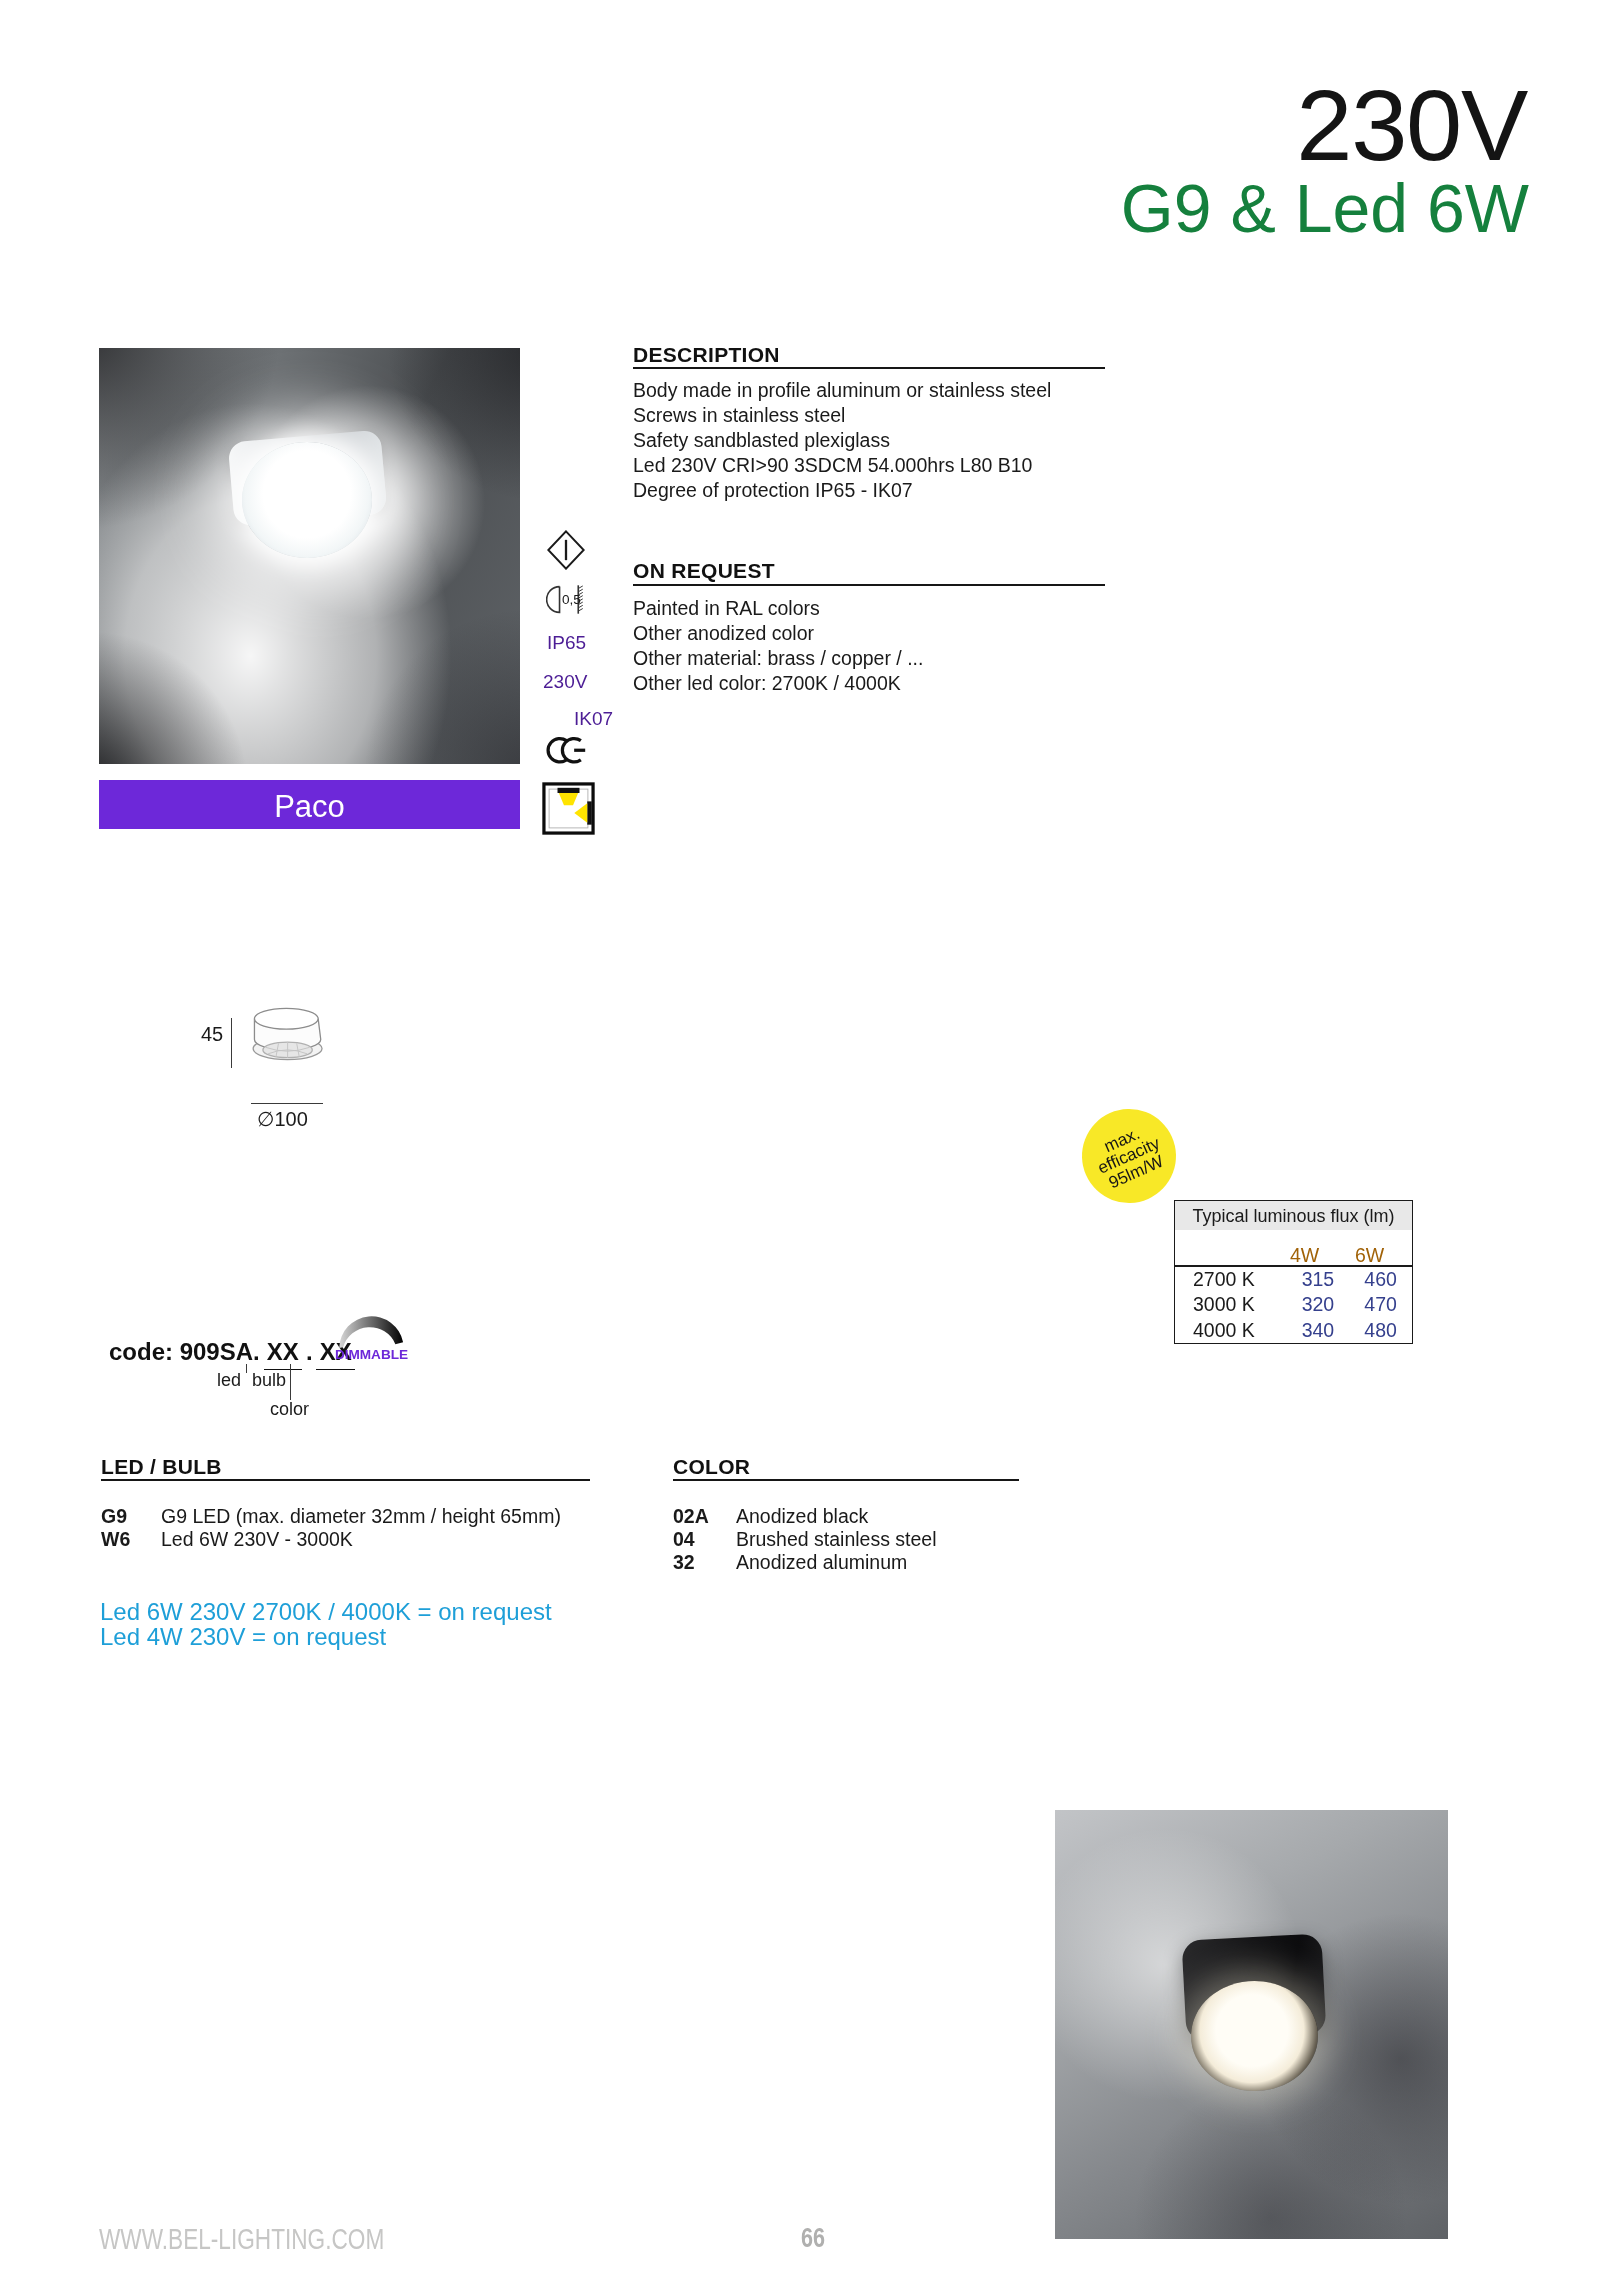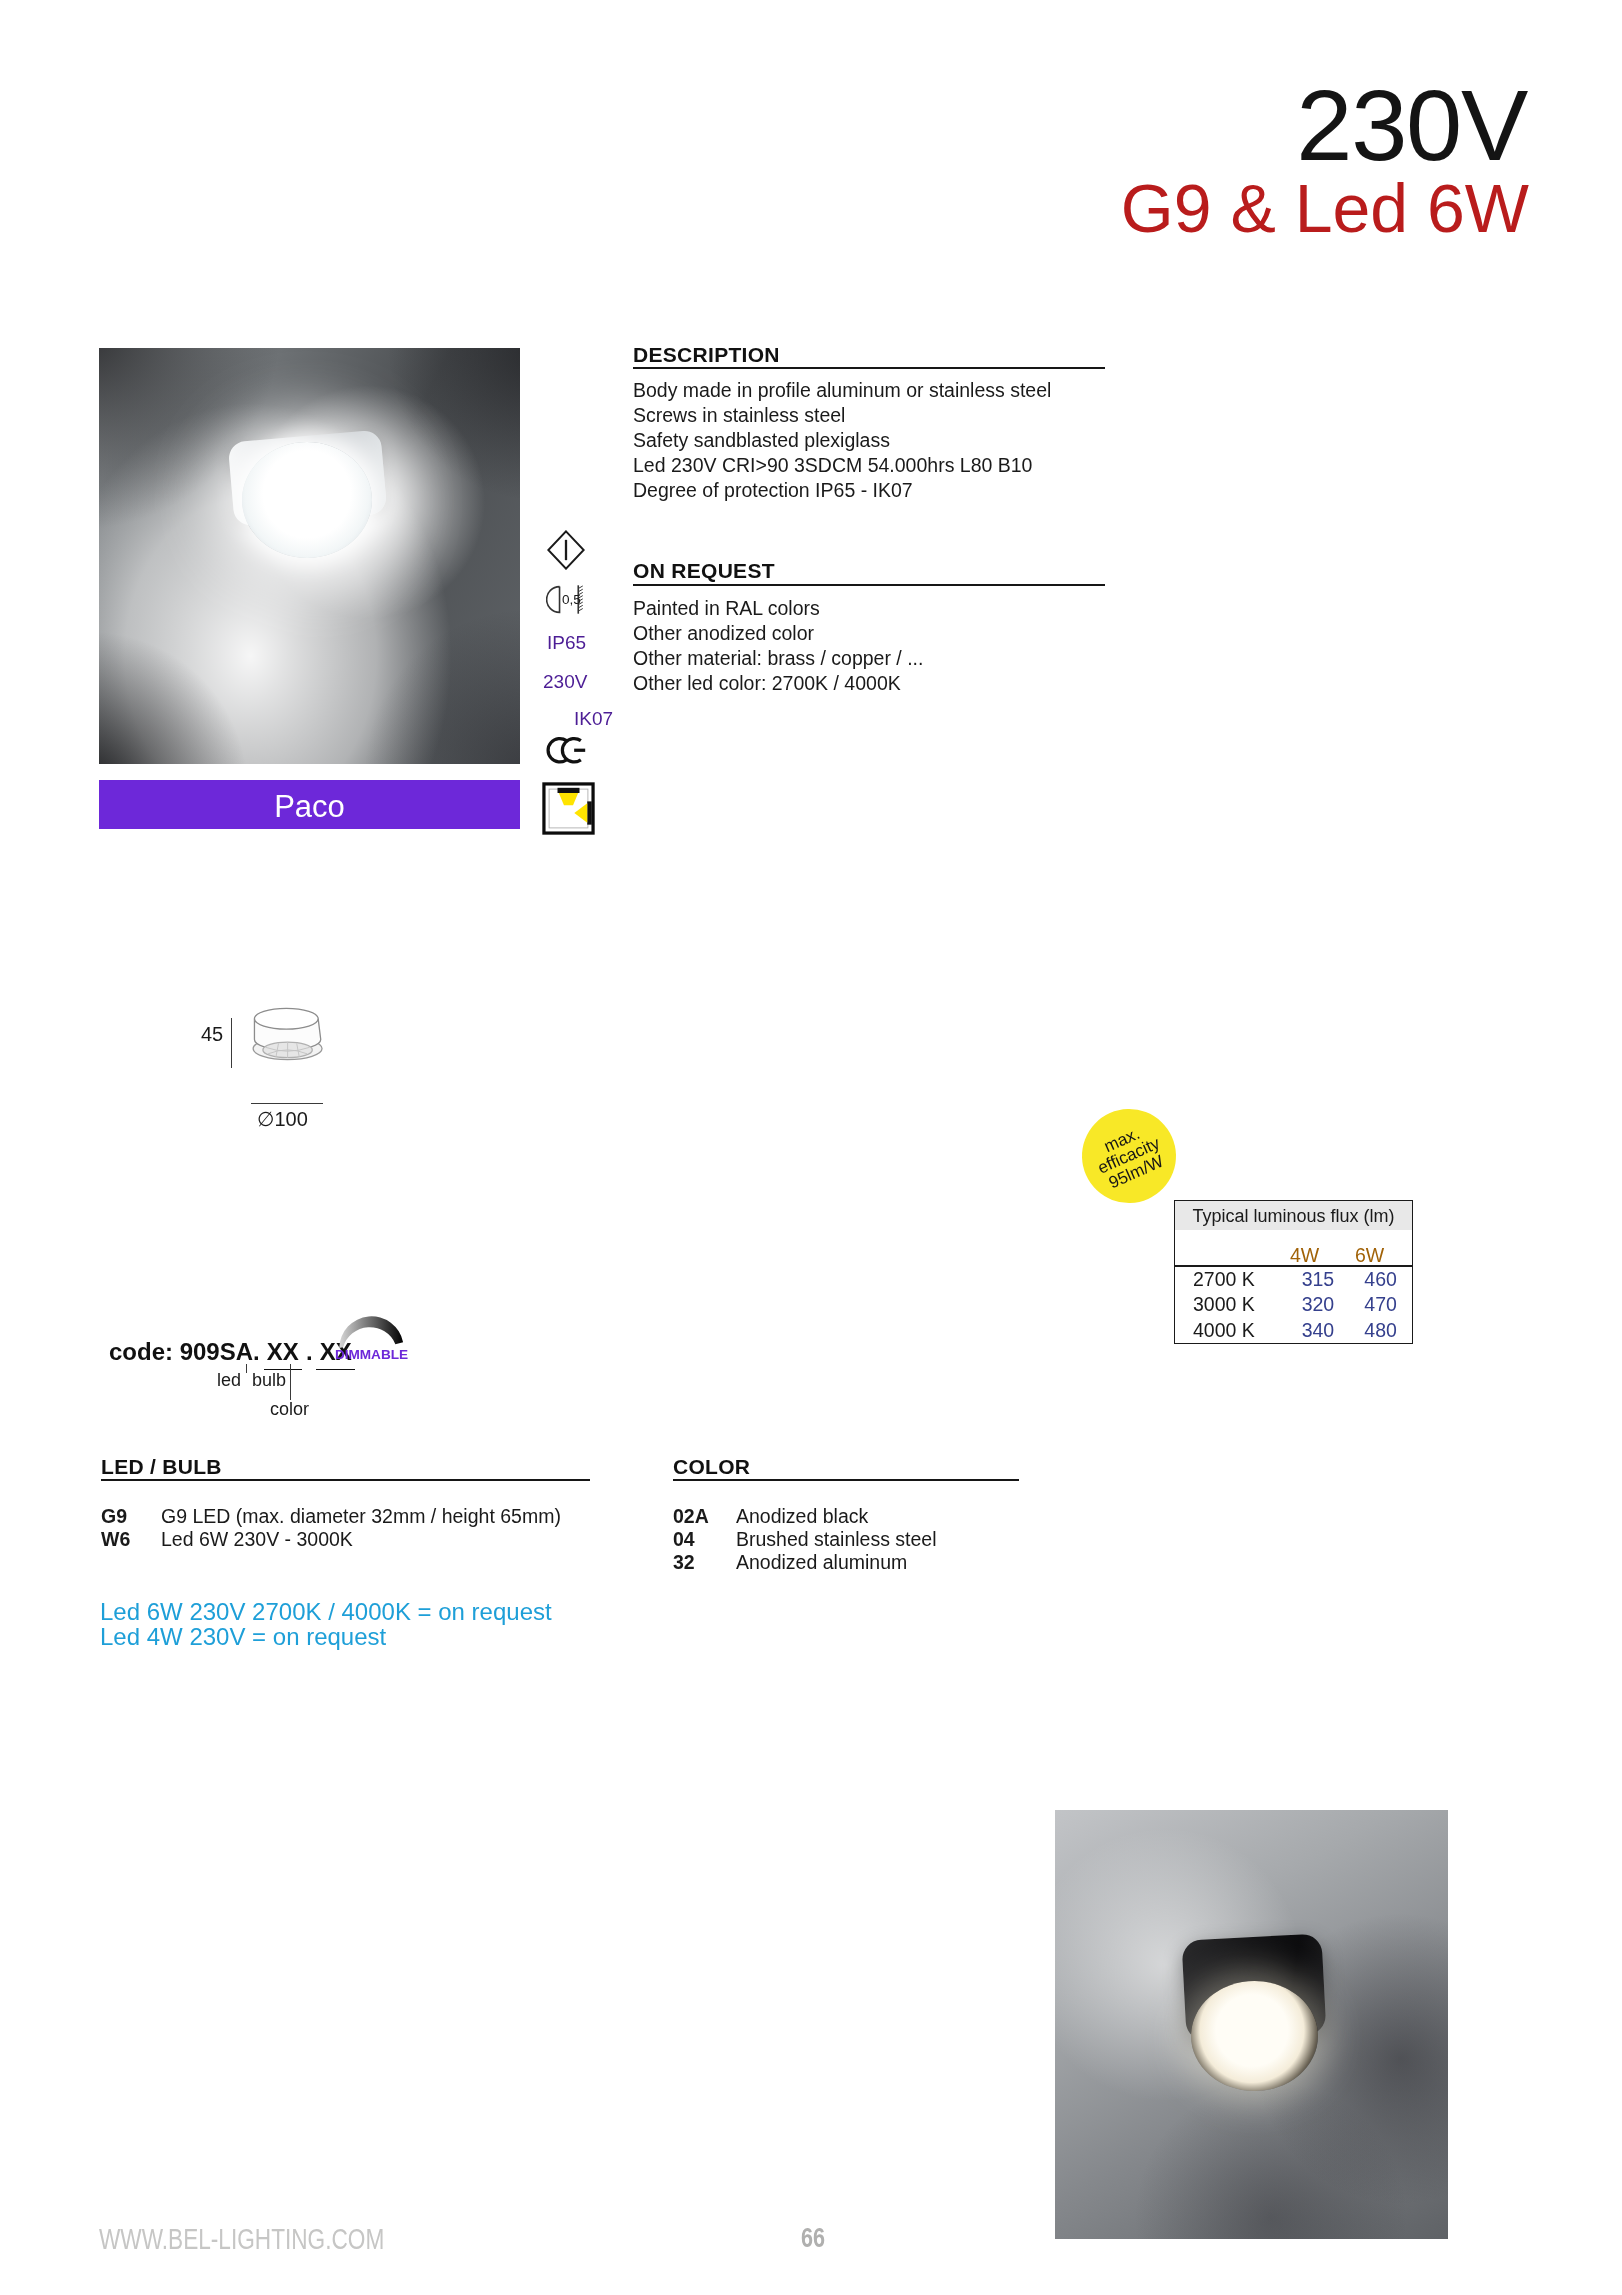--- a/index.html
+++ b/index.html
@@ -3,21 +3,21 @@
 <meta charset="utf-8">
 <style>
   html,body{margin:0;padding:0;background:#fff;}
   .page{position:relative;width:1623px;height:2295px;background:#ffffff;overflow:hidden;
         font-family:"Liberation Sans", sans-serif;color:#1a1a1a;}
   .abs{position:absolute;}
   .t{position:absolute;white-space:nowrap;}
 
   
   .title{top:75px;right:96px;font-size:101px;line-height:1;color:#141414;letter-spacing:-1.3px;}
-  .subtitle{top:174px;right:94px;font-size:68px;line-height:1;color:#b91c1c;}
+  .subtitle{top:174px;right:94px;font-size:68px;line-height:1;color:#15803d;}
 
   
   .photo1{left:99px;top:348px;width:421px;height:416px;overflow:hidden;background:#5a5e62;}
   .p1-base{position:absolute;inset:0;background:
      radial-gradient(ellipse 279px 351px at 36% 74%, rgba(255,255,255,0.95), rgba(255,255,255,0.55) 45%, rgba(255,255,255,0) 72%),
      radial-gradient(circle 162px at 64% 37%, rgba(255,255,255,0.95), rgba(255,255,255,0) 72%),
      linear-gradient(118deg,#9a9ea1 0%,#6d7174 28%,#4a4d50 55%,#606468 100%);}
   .p1-vig{position:absolute;inset:0;background:
      radial-gradient(circle 338px at -5% -5%, rgba(10,10,12,0.78), transparent 60%),
      radial-gradient(circle 279px at 105% 0%, rgba(15,15,18,0.6), transparent 55%),

